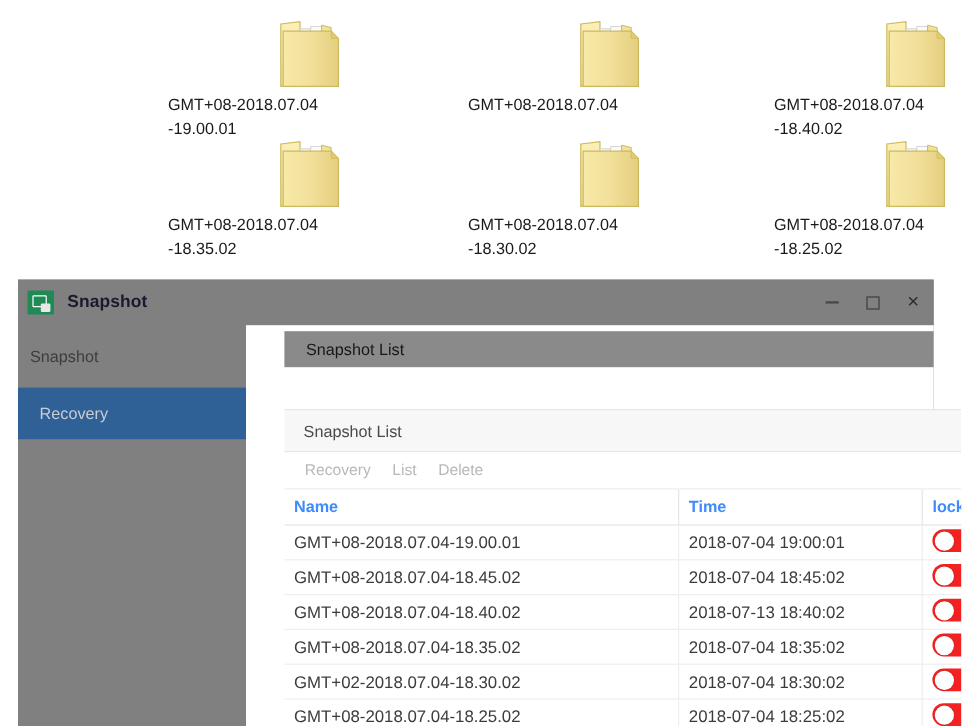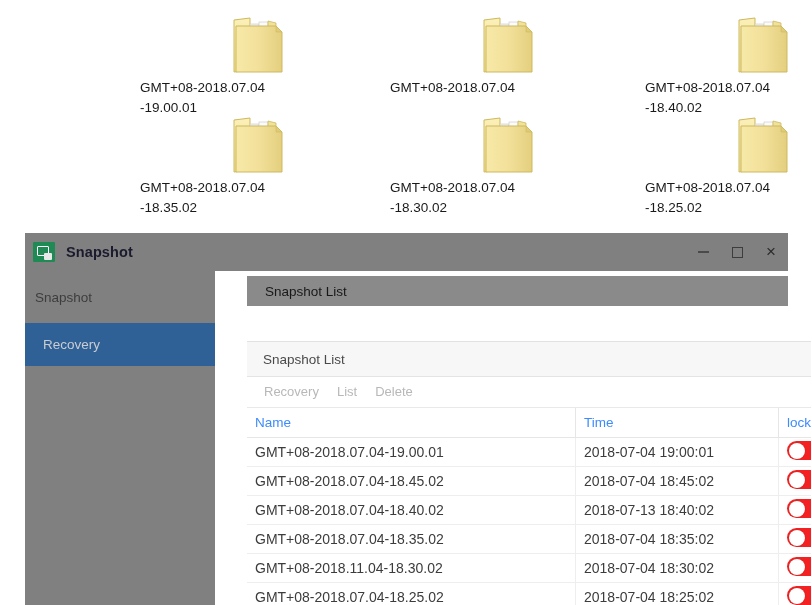--- a/index.html
+++ b/index.html
@@ -48,21 +48,21 @@
     color: #1a1a1a;
     line-height: 20px;
     width: 150px;
     word-break: break-all;
     font-family: "Liberation Sans", sans-serif;
   }
 
   
   #window {
     position: absolute;
-    left: 25px;
+    left: 15px;
     top: 233px;
     width: 763px;
     height: 372px;
     background: #808080;
     box-shadow: 0 0 0 0 rgba(0,0,0,0);
   }
   #titlebar {
     position: absolute;
     left: 0; top: 0;
     width: 763px;
@@ -230,21 +230,21 @@
     white-space: nowrap;
   }
 
   table#snap-table {
     border-collapse: collapse;
     width: 564px;
     table-layout: fixed;
     font-size: 13px;
   }
   table#snap-table th {
-    font-weight: normal;
+    font-weight: bold;
     color: #3d8bfd;
     text-align: left;
     font-size: 13.5px;
     height: 29px;
     padding: 0 0 0 8px;
     border-bottom: 1px solid #e6e6e6;
     border-right: 1px solid #e6e6e6;
     background: #ffffff;
     vertical-align: middle;
   }
@@ -555,21 +555,21 @@
               <td>GMT+08-2018.07.04-18.40.02</td>
               <td>2018-07-13 18:40:02</td>
               <td class="lock-cell"><span class="toggle"><span class="knob"></span></span></td>
             </tr>
             <tr>
               <td>GMT+08-2018.07.04-18.35.02</td>
               <td>2018-07-04 18:35:02</td>
               <td class="lock-cell"><span class="toggle"><span class="knob"></span></span></td>
             </tr>
             <tr>
-              <td>GMT+08-2018.11.04-18.30.02</td>
+              <td>GMT+02-2018.07.04-18.30.02</td>
               <td>2018-07-04 18:30:02</td>
               <td class="lock-cell"><span class="toggle"><span class="knob"></span></span></td>
             </tr>
             <tr>
               <td>GMT+08-2018.07.04-18.25.02</td>
               <td>2018-07-04 18:25:02</td>
               <td class="lock-cell"><span class="toggle"><span class="knob"></span></span></td>
             </tr>
           </tbody>
       </table>

